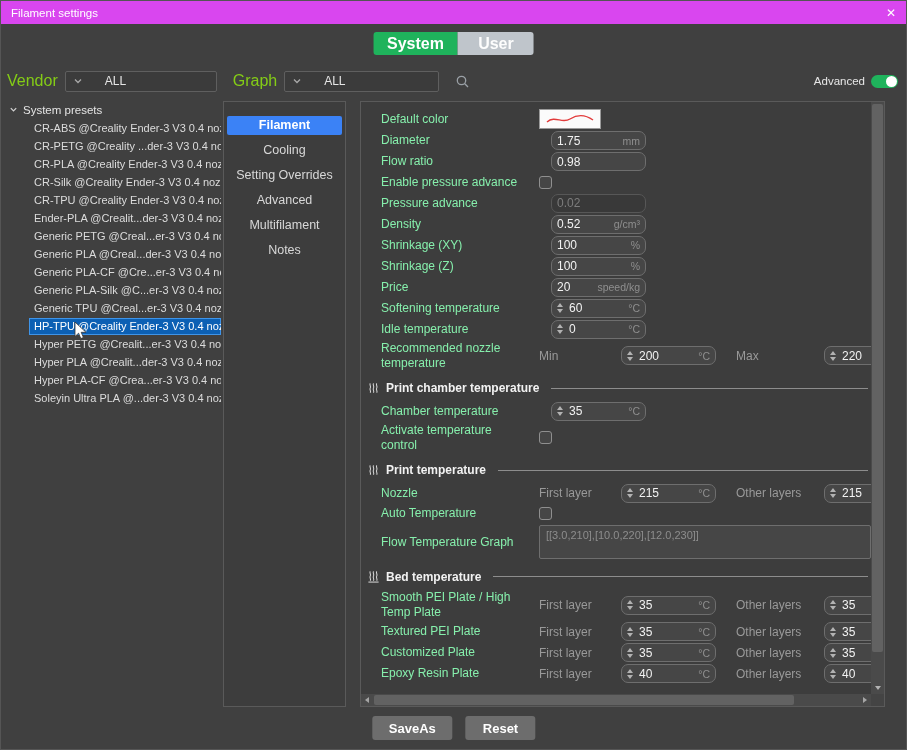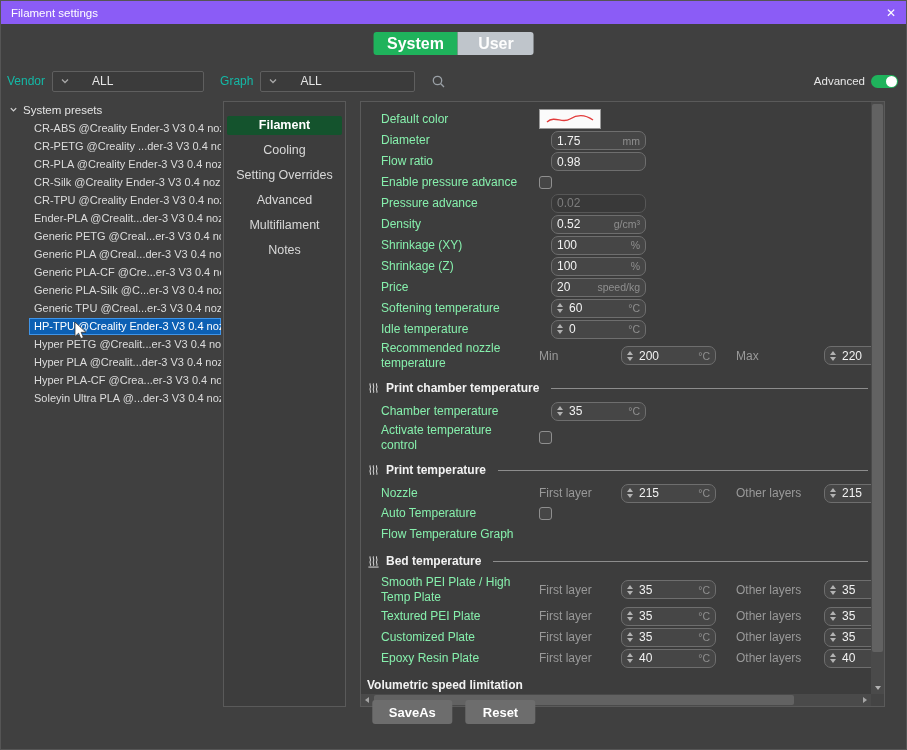--- a/index.html
+++ b/index.html
@@ -1,33 +1,33 @@
 <!DOCTYPE html>
 <html><head>
 <meta charset="utf-8">
 <style>
   * { margin:0; padding:0; box-sizing:border-box; }
   html,body { background:#2b2b2b; }
   body { font-family:"Liberation Sans", sans-serif; }
   #window { position:relative; width:907px; height:750px; background:#404040; overflow:hidden; border:1px solid #555; }
 
   
-  .titlebar { position:absolute; left:0; top:0; width:100%; height:23px; background:#8b5cf6; display:flex; align-items:center; padding:0 10px; }
+  .titlebar { position:absolute; left:0; top:0; width:100%; height:23px; background:#d946ef; display:flex; align-items:center; padding:0 10px; }
   .titlebar .title { color:#fff; font-size:11.5px; }
   .titlebar .close { margin-left:auto; color:#fff; font-size:12px; cursor:default; }
 
   
   .tabs { position:absolute; top:31px; left:50%; transform:translateX(-50%); display:flex; height:23px; }
   .tab { min-width:76px; padding:0 14px; display:flex; align-items:center; justify-content:center; font-size:16px; font-weight:bold; }
   .tab.system { background:#1fb35c; color:#fff; border-radius:3px 0 0 3px; }
   .tab.user { background:#bfc5cb; color:#fdfdfd; border-radius:0 3px 3px 0; }
 
   
   .filterrow { position:absolute; left:6px; right:8px; top:69px; height:22px; display:flex; align-items:center; }
-  .flabel { color:#14b8a6; font-size:12px; margin-right:7px; }
+  .flabel { color:#84cc16; font-size:16px; margin-right:7px; }
   .flabel.t { margin-left:16px; }
   .dd { width:152px; height:21px; background:#3b3b3b; border:1px solid #5f5f5f; border-radius:2px; display:flex; align-items:center; padding:0 7px; gap:22px; }
   .ddval { color:#e6e6e6; font-size:12px; }
   .searchicon { margin-left:16px; display:flex; align-items:center; }
   .spacer { flex:1; }
   .advlabel { color:#e6e6e6; font-size:11.5px; margin-right:6px; }
   .toggle { width:27px; height:13px; border-radius:7px; background:#1fb35c; position:relative; }
   .toggle .knob { position:absolute; right:1px; top:1px; width:11px; height:11px; border-radius:50%; background:#ffffff; }
 
   
@@ -35,21 +35,21 @@
   .treeroot { display:flex; align-items:center; gap:5px; color:#e4e4e4; font-size:11.5px; padding:2px 0 4px 2px; }
   .treeitems { margin-left:22px; }
   .tree-item { display:block; width:fit-content; max-width:192px; white-space:nowrap; padding:1px 4px 2px 4px; margin-bottom:1px; font-size:11px; color:#dcdcdc; border:1px solid transparent; }
   .tree-item.selected { background:#0c60b4; border-color:#3f94e8; color:#fff; }
 
   .cursor { position:absolute; left:73px; top:320px; z-index:5; }
 
   
   .catpanel { position:absolute; left:222px; top:100px; width:123px; height:606px; background:#3d3d3d; border:1px solid #5a5a5a; padding-top:14px; }
   .cat-item { height:19px; line-height:19px; text-align:center; font-size:12.5px; color:#d8d8d8; margin:0 3px 6px 3px; border-radius:2px; }
-  .cat-item.selected { background:#14532d; color:#fff; font-weight:bold;text-align:center; }
+  .cat-item.selected { background:#3b82f6; color:#fff; font-weight:bold;text-align:center; }
 
   
   .settingspanel { position:absolute; left:359px; top:100px; width:525px; height:606px; background:#3d3d3d; border:1px solid #5a5a5a; overflow:hidden; }
   .rows { position:absolute; left:0; top:0; right:0; bottom:12px; overflow:hidden; padding-top:6px; }
   .srow { display:flex; align-items:center; padding:1px 0 1px 20px; min-height:20.5px; white-space:nowrap; }
   .slabel { width:158px; flex:none; font-size:12px; color:#86efac; line-height:1.25; padding-right:8px; white-space:normal; }
   .sub { width:70px; flex:none; font-size:12px; color:#999; }
   .sub2 { width:76px; flex:none; font-size:12px; color:#999; margin-left:20px; }
 
   .ibox { display:inline-flex; align-items:center; width:95px; height:19px; background:#464646; border:1px solid #6e6e6e; border-radius:7px; padding:0 5px; flex:none;margin-left:12px; }
@@ -77,21 +77,21 @@
   .vsb { position:absolute; right:0; top:0; bottom:12px; width:13px; background:#4a4a4a; }
   .vthumb { position:absolute; left:1px; right:1px; top:2px; height:calc(100% - 44px); background:#626262; border-radius:2px; }
   .varrow { position:absolute; left:0; right:0; bottom:0; height:13px; display:flex; align-items:center; justify-content:center; }
   .hsb { position:absolute; left:0; right:13px; bottom:0; height:12px; background:#4a4a4a; }
   .hthumb { position:absolute; top:1px; bottom:1px; left:13px; width:calc(85% - 14px); background:#626262; border-radius:2px; }
   .harrow { position:absolute; top:0; bottom:0; width:12px; display:flex; align-items:center; justify-content:center; }
   .harrow.left { left:0; } .harrow.right { right:0; }
   .corner { position:absolute; right:0; bottom:0; width:13px; height:12px; background:#444; }
 
   
-  .footer { position:absolute; bottom:25px; left:50%; transform:translateX(-50%); display:flex; gap:13px; }
+  .footer { position:absolute; bottom:9px; left:50%; transform:translateX(-50%); display:flex; gap:13px; }
   .btn { background:#6d6d6d; color:#fff; font-family:"Liberation Sans",sans-serif; font-weight:bold; font-size:13px; border:none; border-radius:3px; padding:5px 17px; height:24px; }
 </style>
 </head>
 <body>
 
 <div id="window">
 
   <div class="titlebar">
     <span class="title">Filament settings</span>
     <span class="close">✕</span>
@@ -331,20 +331,21 @@
             <span class="ival">215</span>
             <span class="iunit">°C</span>
           </div>
         </div>
         <div class="srow">
           <span class="slabel">Auto Temperature</span>
           <div class="chk"></div>
         </div>
         <div class="srow">
           <span class="slabel">Flow Temperature Graph</span>
+          <div class="tarea">[[3.0,210],[10.0,220],[12.0,230]]</div>
         </div>
         <div class="sechdr">
           <span class="secicon">
             <svg width="13" height="13" viewBox="0 0 14 14" fill="none" stroke="#d8d8d8" stroke-width="1.1">
               <path d="M3.5 1.5c-1.2 1.8 1.2 3.2 0 5c-1.2 1.8 1.2 3.2 0 5"></path>
               <path d="M7 1.5c-1.2 1.8 1.2 3.2 0 5c-1.2 1.8 1.2 3.2 0 5"></path>
               <path d="M10.5 1.5c-1.2 1.8 1.2 3.2 0 5c-1.2 1.8 1.2 3.2 0 5"></path>
               <line x1="1.5" y1="13" x2="12.5" y2="13"></line>
             </svg>
           </span>

